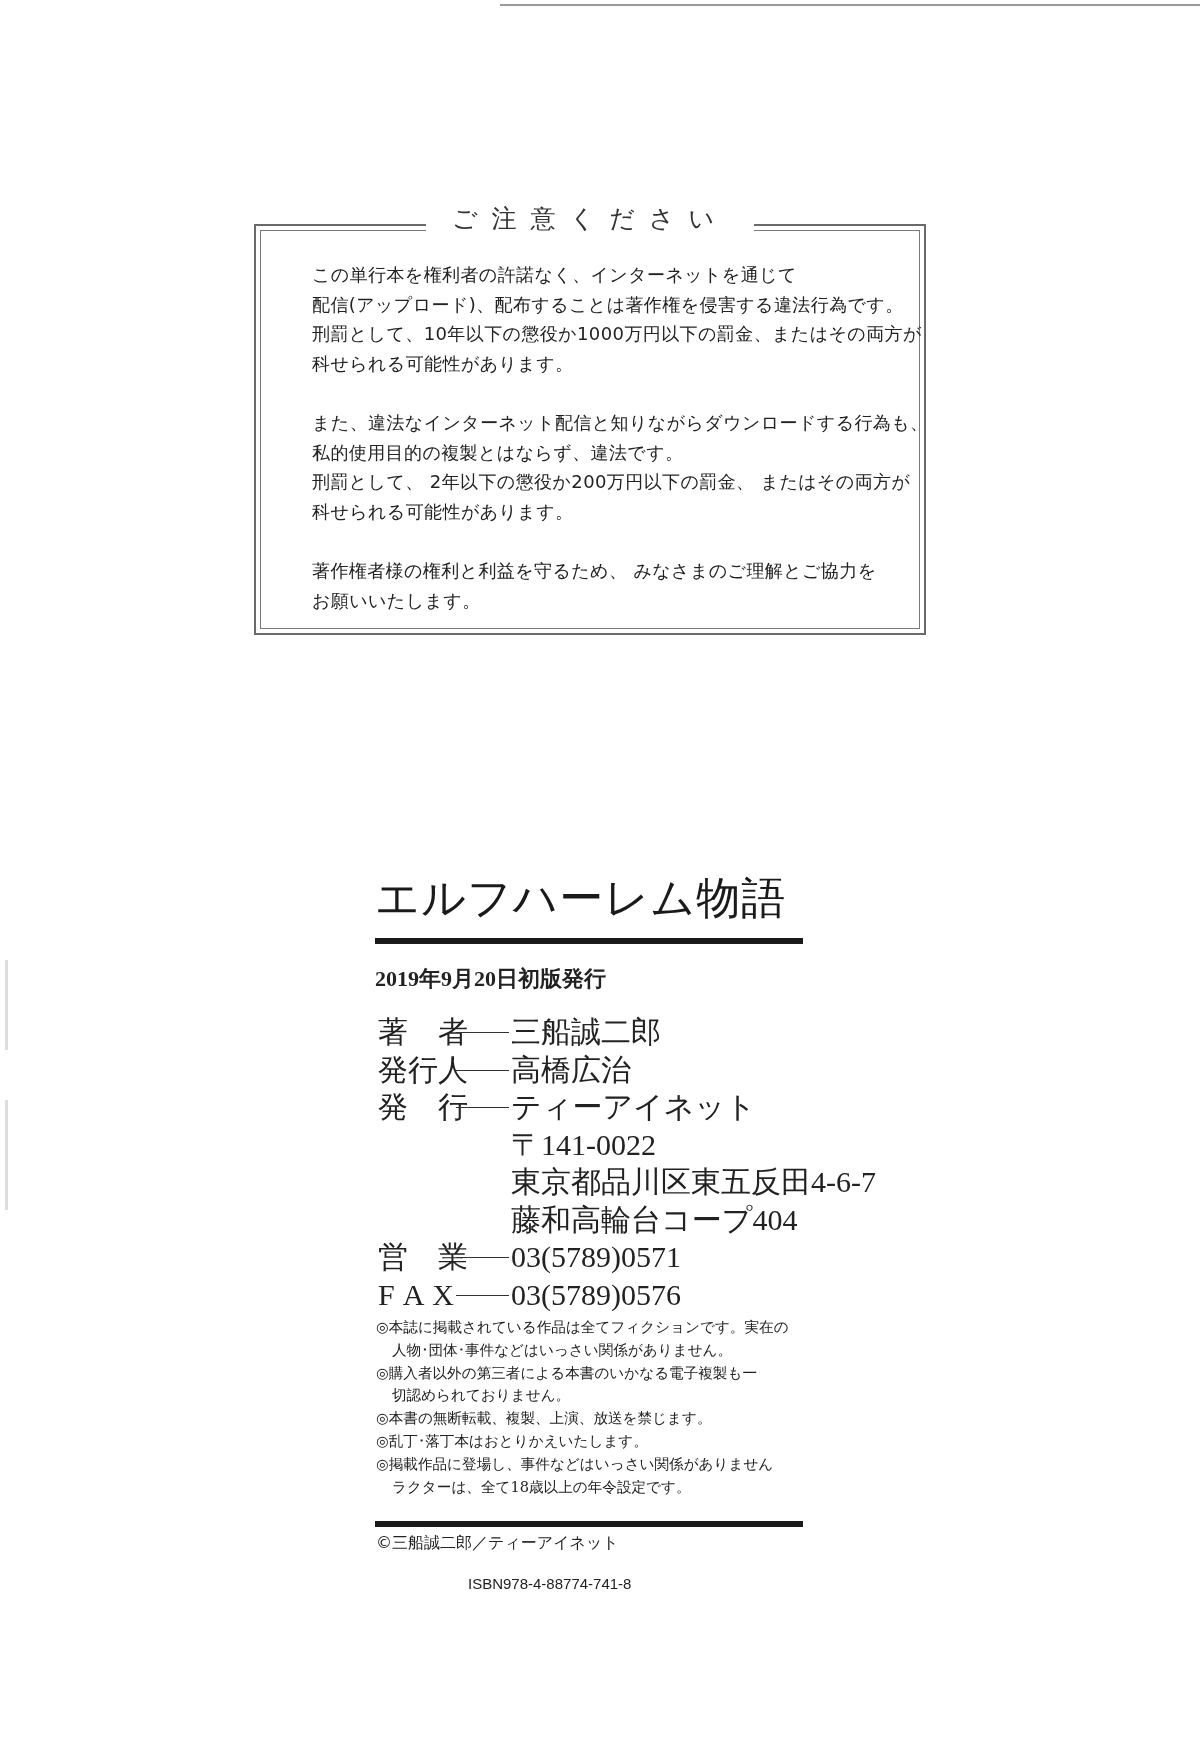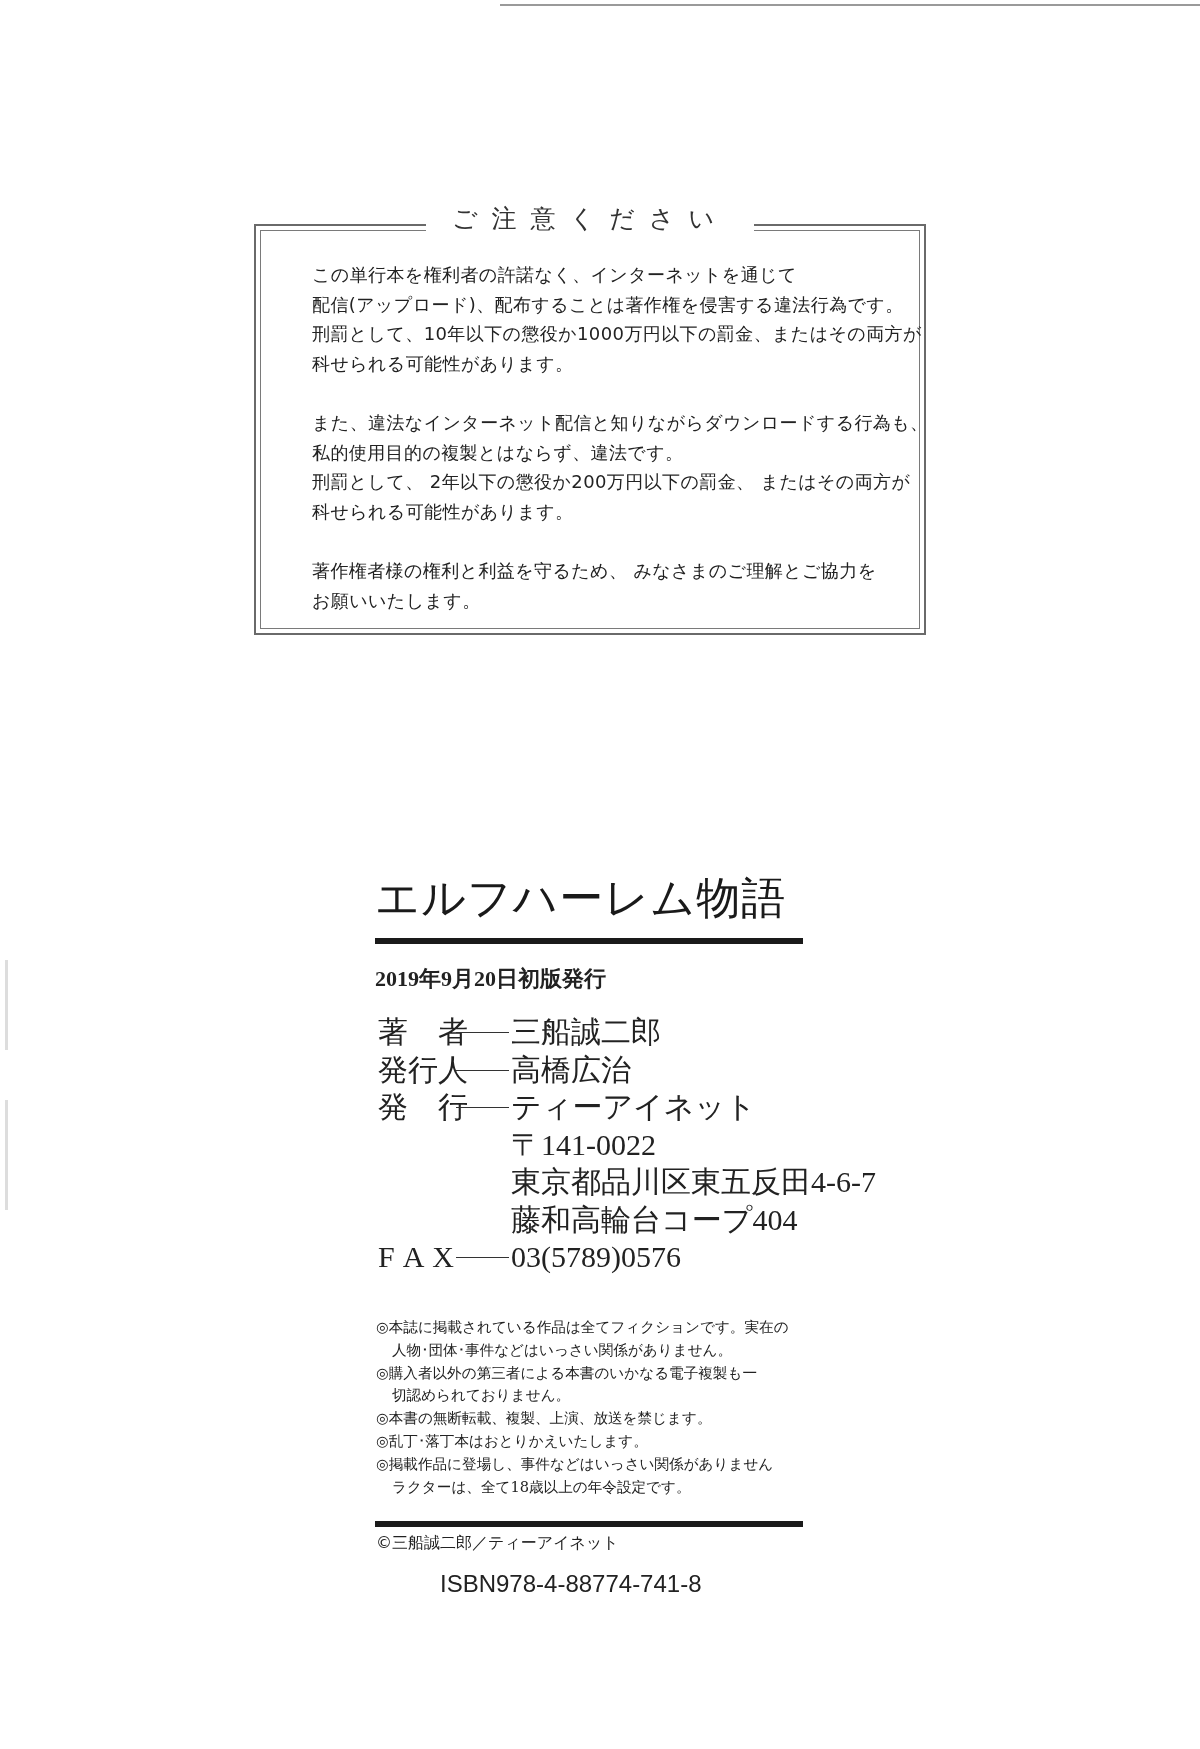--- a/index.html
+++ b/index.html
@@ -170,23 +170,23 @@
       left: 376px;
       top: 1531px;
       font-size: 16px;
       line-height: 24px;
       color: #222222;
       font-family: "DejaVu Sans", "Liberation Sans", sans-serif;
       white-space: nowrap;
     }
     .isbn {
       position: absolute;
-      left: 440px;
+      left: 468px;
       top: 1568px;
-      font-size: 24px;
+      font-size: 15px;
       line-height: 32px;
       color: #222222;
       font-family: "Liberation Sans", "DejaVu Sans", sans-serif;
       white-space: nowrap;
     }
   </style>
 </head>
 <body>
 
 <div class="scan-top-line"></div>
@@ -237,20 +237,25 @@
   </div>
   <div class="credit-row">
     <span class="credit-label">発　行</span>
     <span class="credit-dash"></span>
     <span class="credit-value">ティーアイネット</span>
   </div>
   <div class="credit-row credit-indent">〒141-0022</div>
   <div class="credit-row credit-indent">東京都品川区東五反田4-6-7</div>
   <div class="credit-row credit-indent">藤和高輪台コープ404</div>
   <div class="credit-row">
+    <span class="credit-label">営　業</span>
+    <span class="credit-dash"></span>
+    <span class="credit-value">03(5789)0571</span>
+  </div>
+  <div class="credit-row">
     <span class="credit-label">F A X</span>
     <span class="credit-dash"></span>
     <span class="credit-value">03(5789)0576</span>
   </div>
 </div>
 
 <div class="notes">
   <div class="note-line">◎本誌に掲載されている作品は全てフィクションです。実在の</div>
   <div class="note-line note-cont">人物･団体･事件などはいっさい関係がありません。</div>
   <div class="note-line">◎購入者以外の第三者による本書のいかなる電子複製も一</div>

